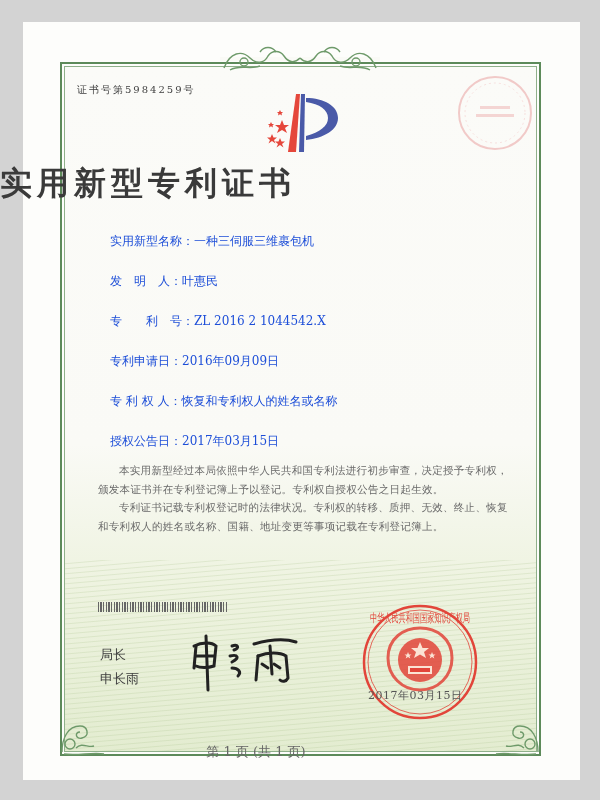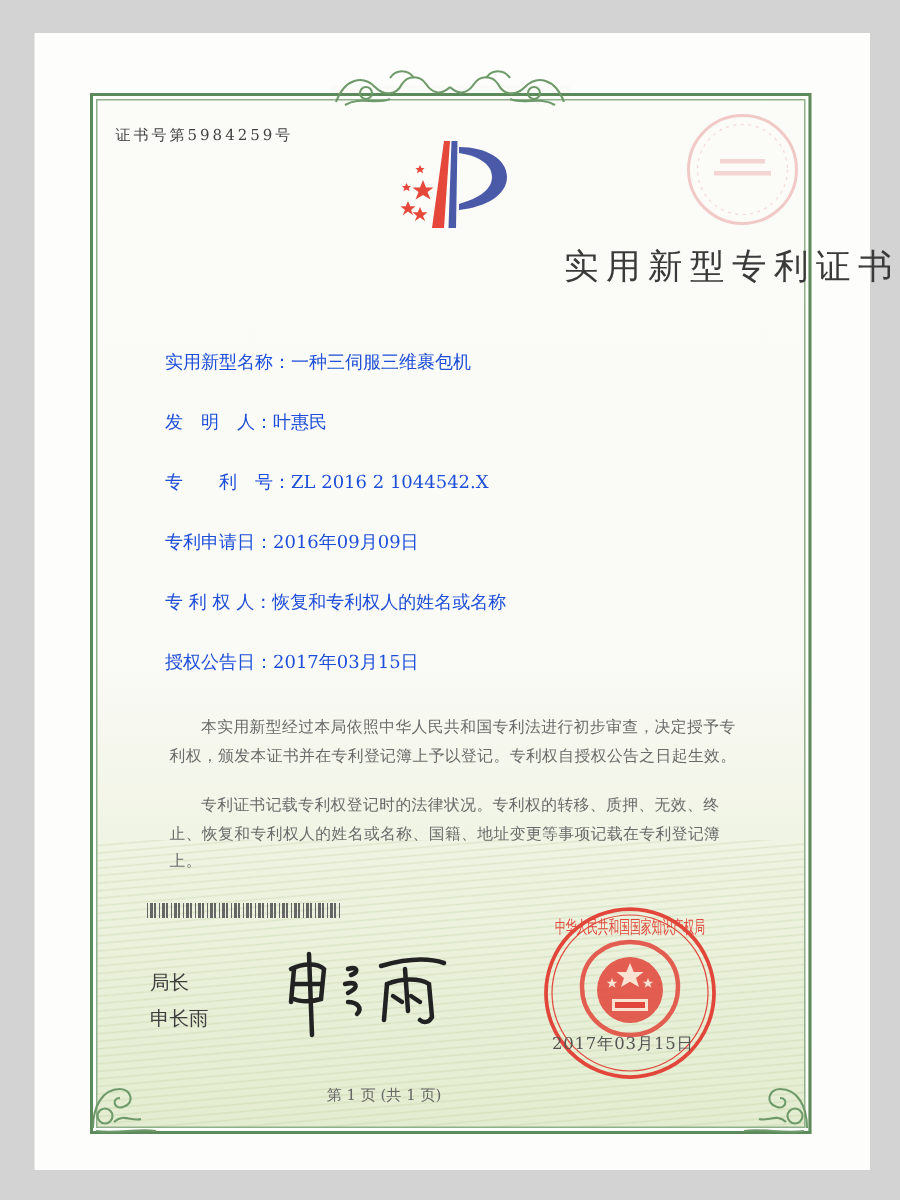--- a/index.html
+++ b/index.html
@@ -8,33 +8,33 @@
   .paper{position:absolute;left:60px;top:62px;width:481px;height:694px;
     background:linear-gradient(180deg,#fbfbf8 0%,#fafaf6 55%,#eef3e0 75%,#e3ecd0 100%);}
   .frame{position:absolute;left:60px;top:62px;width:477px;height:690px;border:2px solid #5d8a5a;box-shadow:inset 0 0 0 2px #fdfdfb, inset 0 0 0 3px #8fb08a;}
   .wave{position:absolute;left:62px;top:560px;width:475px;height:192px;
     background:repeating-linear-gradient(175deg,rgba(180,200,150,0.0) 0px,rgba(180,200,150,0.0) 3px,rgba(170,195,140,0.25) 4px,rgba(180,200,150,0.0) 5px);}
   .ornament-top{position:absolute;left:220px;top:44px;width:160px;height:30px;}
   .corner{position:absolute;width:50px;height:40px;}
   .cert-no{position:absolute;left:77px;top:83px;font-size:10px;color:#404040;letter-spacing:2px;}
   .logo{position:absolute;left:258px;top:90px;width:86px;height:68px;}
   .seal-top{position:absolute;left:452px;top:70px;width:86px;height:86px;opacity:0.5;}
-  .title{position:absolute;left:0;width:600px;top:162px;text-align:right;font-size:23px;color:#3a3a3a;letter-spacing:5px;font-family:"DejaVu Sans","Liberation Sans",sans-serif;}
+  .title{position:absolute;left:0;width:600px;top:162px;text-align:left;font-size:32px;color:#3a3a3a;letter-spacing:5px;font-family:"DejaVu Sans","Liberation Sans",sans-serif;font-weight:bold;}
   .field{position:absolute;left:110px;font-size:12px;color:#1d4ed8;white-space:nowrap;}
   .field .lbl{display:inline-block;}
   .body-text{position:absolute;left:98px;width:412px;font-size:10.5px;color:#6a6a6a;line-height:18.5px;letter-spacing:0.3px;}
-  .body-text p{margin:15px;text-indent:21px;}
+  .body-text p{margin:0;text-indent:21px;}
   .barcode{position:absolute;left:98px;top:602px;width:130px;height:10px;
     background:repeating-linear-gradient(90deg,#666 0 1px,transparent 1px 2px,#666 2px 4px,transparent 4px 5px,#666 5px 6px,transparent 6px 8px);}
   .director-title{position:absolute;left:100px;top:646px;font-size:13px;color:#3e3e3e;font-family:"DejaVu Sans","Liberation Sans",sans-serif;}
   .director-name{position:absolute;left:100px;top:670px;font-size:13px;color:#3e3e3e;font-family:"DejaVu Sans","Liberation Sans",sans-serif;}
   .signature{position:absolute;left:188px;top:628px;width:115px;height:68px;}
   .seal{position:absolute;left:350px;top:600px;width:140px;height:120px;}
   .grant-date{position:absolute;left:368px;top:688px;font-size:11px;color:#555;letter-spacing:0.5px;}
-  .page-no{position:absolute;left:0;width:512px;top:723px;text-align:center;font-size:10px;color:#666;}
+  .page-no{position:absolute;left:0;width:512px;top:743px;text-align:center;font-size:13px;color:#666;}
 </style>
 </head>
 <body>
 
 <div class="card"></div>
 <div class="paper"></div>
 <div class="wave"></div>
 <div class="frame"></div>
 
 <svg class="ornament-top" viewBox="0 0 160 30">

